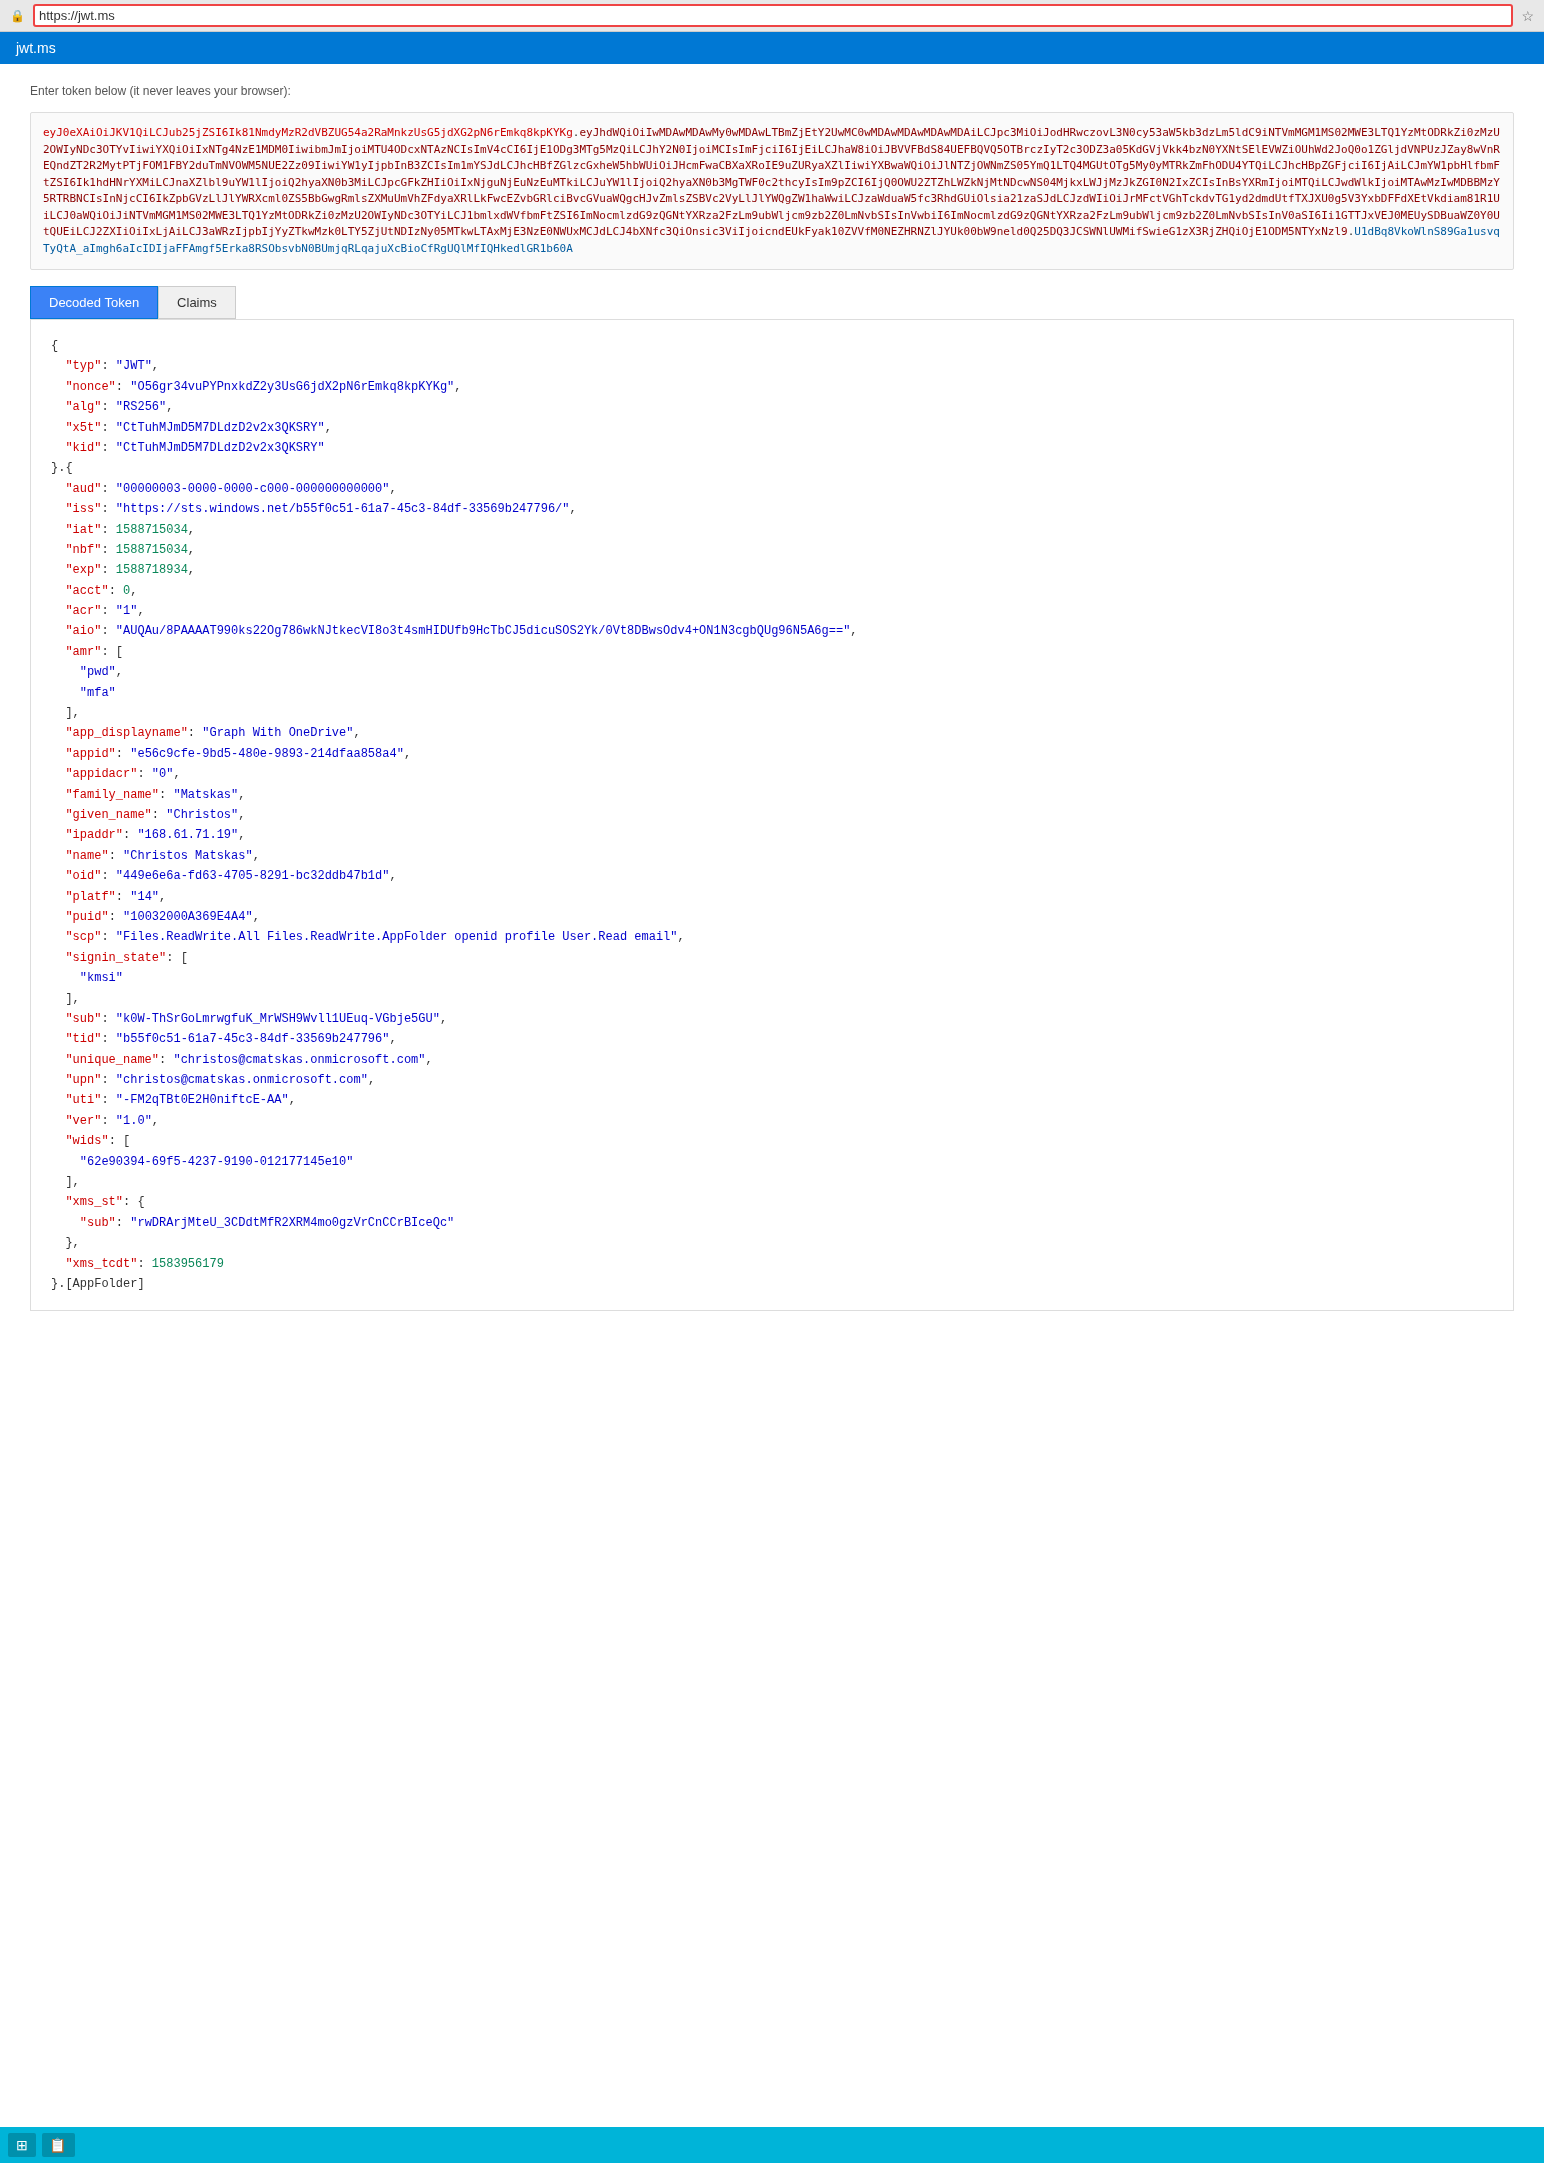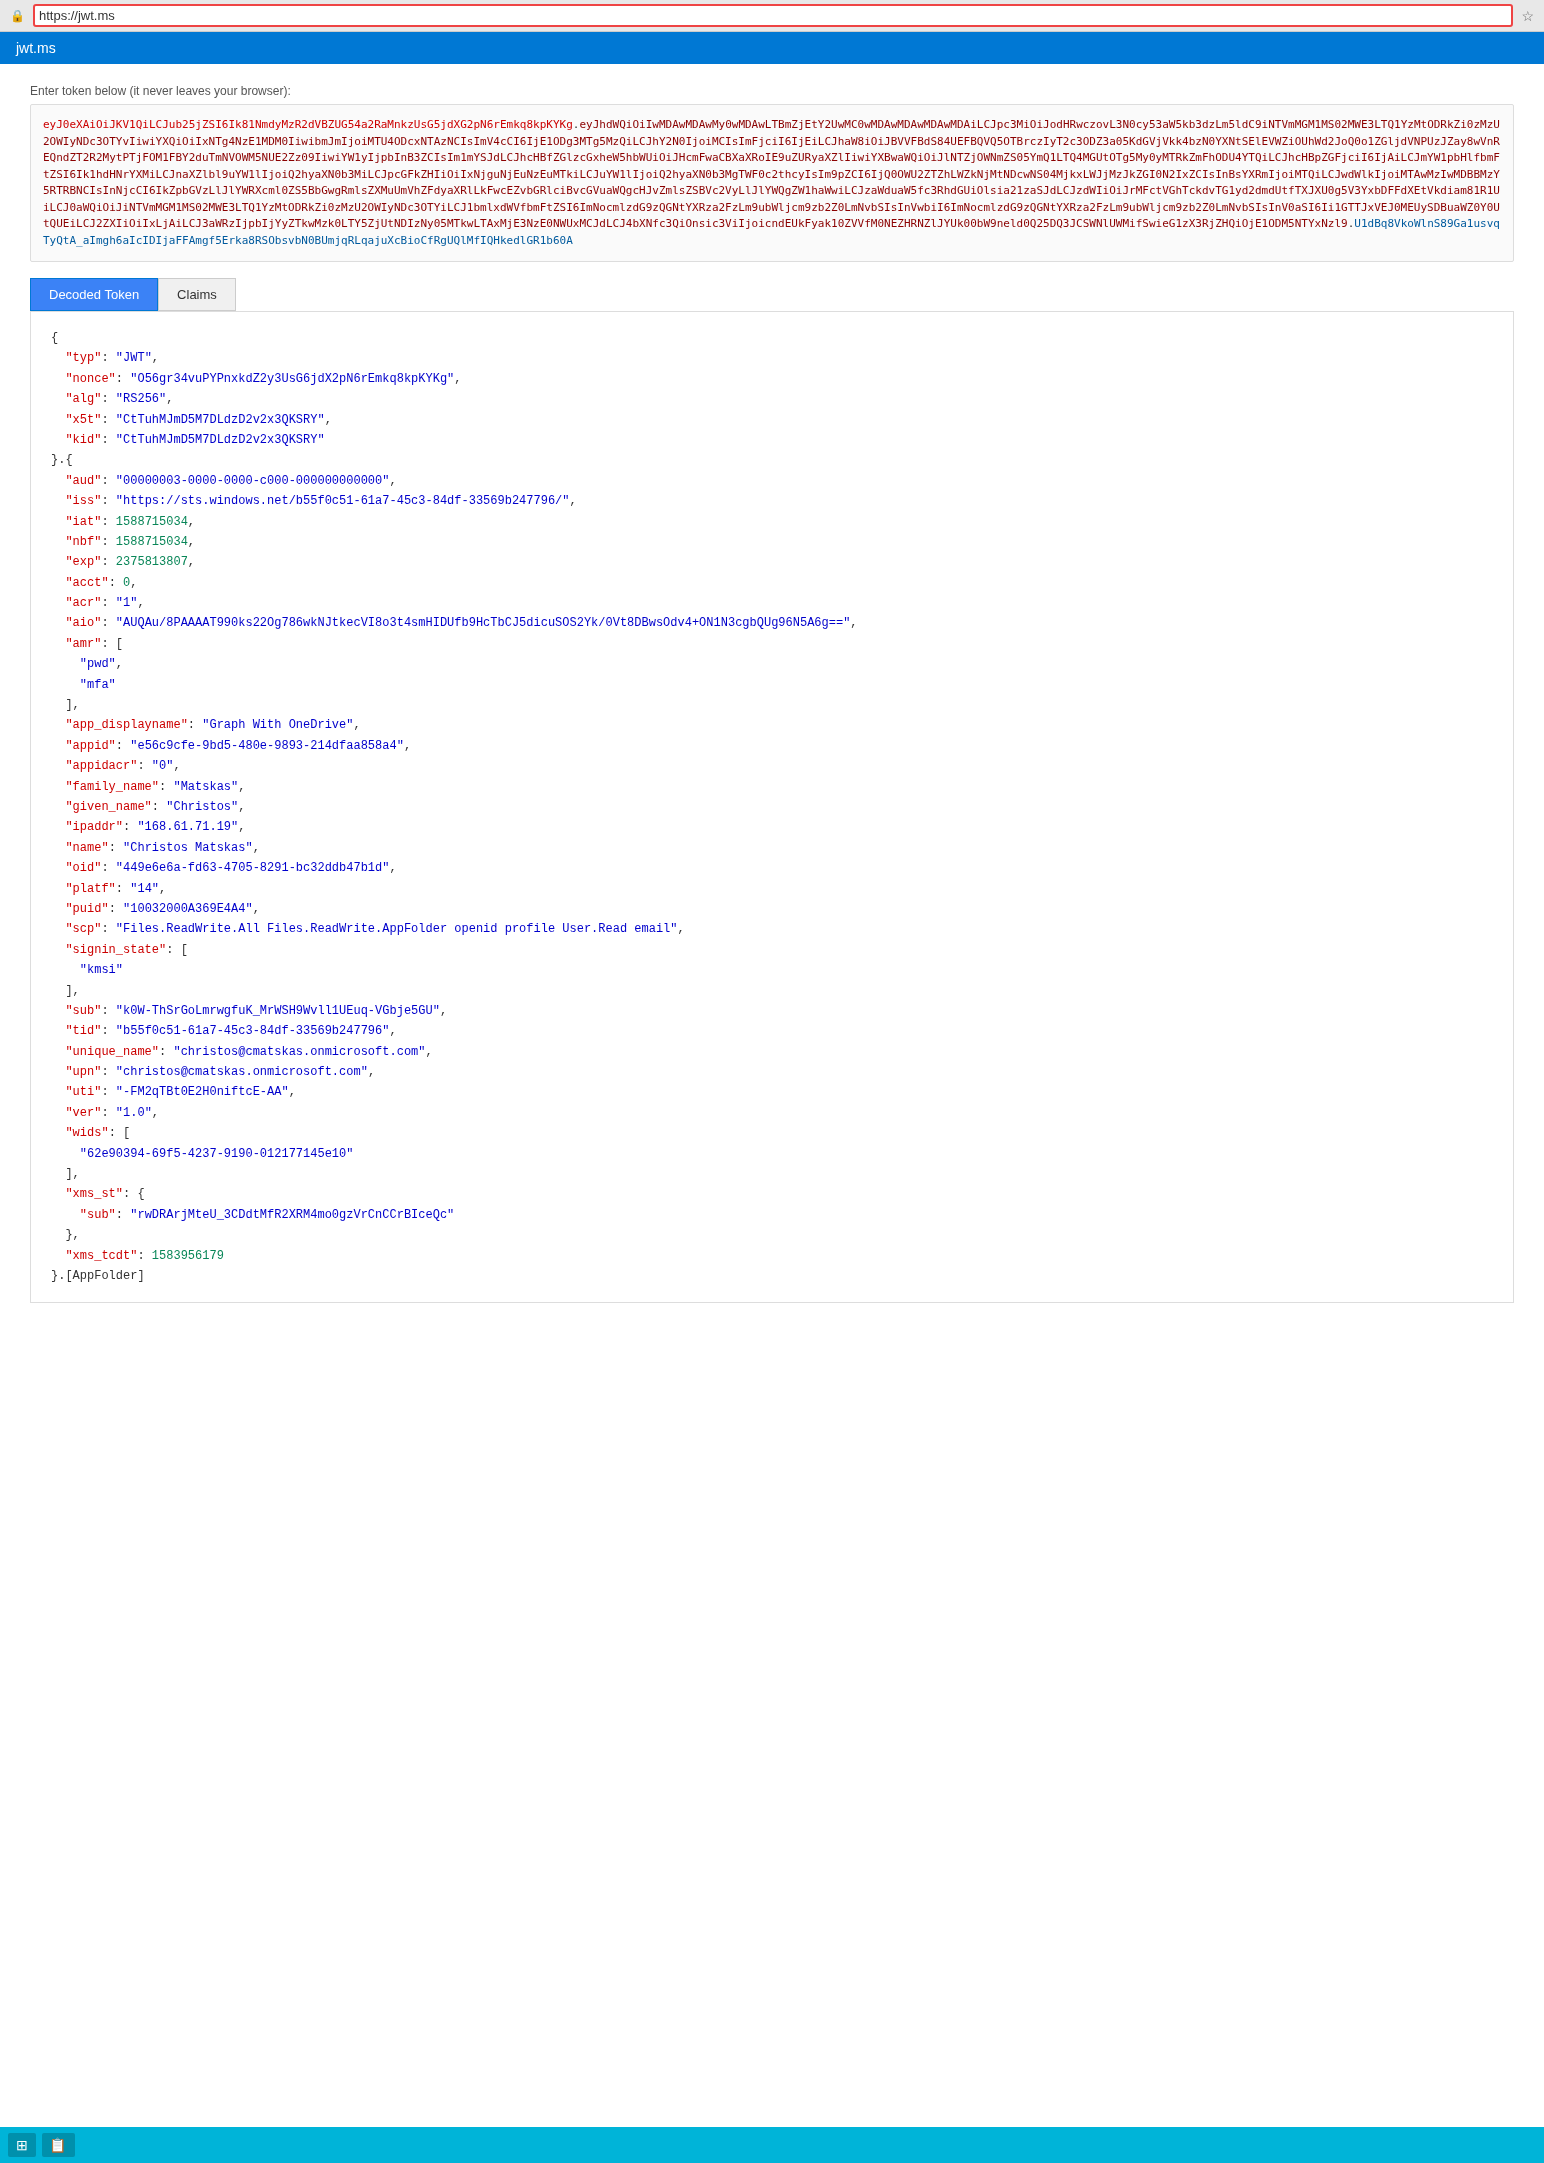--- a/index.html
+++ b/index.html
@@ -54,21 +54,21 @@
       font-weight: 400;
     }
 
     
     .token-section {
       margin-bottom: 16px;
     }
     .token-label {
       font-size: 12px;
       color: #555;
-      margin-bottom: 6px;
+      margin-bottom: 14px;
     }
     .token-box {
       border: 1px solid #ddd;
       padding: 12px;
       background: #fafafa;
       border-radius: 2px;
       font-size: 11px;
       line-height: 1.5;
       word-break: break-all;
       font-family: monospace;
@@ -189,21 +189,21 @@
   <span class="json-key">"typ"</span>: <span class="json-string">"JWT"</span>,
   <span class="json-key">"nonce"</span>: <span class="json-string">"O56gr34vuPYPnxkdZ2y3UsG6jdX2pN6rEmkq8kpKYKg"</span>,
   <span class="json-key">"alg"</span>: <span class="json-string">"RS256"</span>,
   <span class="json-key">"x5t"</span>: <span class="json-string">"CtTuhMJmD5M7DLdzD2v2x3QKSRY"</span>,
   <span class="json-key">"kid"</span>: <span class="json-string">"CtTuhMJmD5M7DLdzD2v2x3QKSRY"</span>
 <span class="json-bracket">}.</span><span class="json-bracket">{</span>
   <span class="json-key">"aud"</span>: <span class="json-string">"00000003-0000-0000-c000-000000000000"</span>,
   <span class="json-key">"iss"</span>: <span class="json-string">"https://sts.windows.net/b55f0c51-61a7-45c3-84df-33569b247796/"</span>,
   <span class="json-key">"iat"</span>: <span class="json-number">1588715034</span>,
   <span class="json-key">"nbf"</span>: <span class="json-number">1588715034</span>,
-  <span class="json-key">"exp"</span>: <span class="json-number">2375813807</span>,
+  <span class="json-key">"exp"</span>: <span class="json-number">1588718934</span>,
   <span class="json-key">"acct"</span>: <span class="json-number">0</span>,
   <span class="json-key">"acr"</span>: <span class="json-string">"1"</span>,
   <span class="json-key">"aio"</span>: <span class="json-string">"AUQAu/8PAAAAT990ks22Og786wkNJtkecVI8o3t4smHIDUfb9HcTbCJ5dicuSOS2Yk/0Vt8DBwsOdv4+ON1N3cgbQUg96N5A6g=="</span>,
   <span class="json-key">"amr"</span>: [
     <span class="json-string">"pwd"</span>,
     <span class="json-string">"mfa"</span>
   ],
   <span class="json-key">"app_displayname"</span>: <span class="json-string">"Graph With OneDrive"</span>,
   <span class="json-key">"appid"</span>: <span class="json-string">"e56c9cfe-9bd5-480e-9893-214dfaa858a4"</span>,
   <span class="json-key">"appidacr"</span>: <span class="json-string">"0"</span>,

